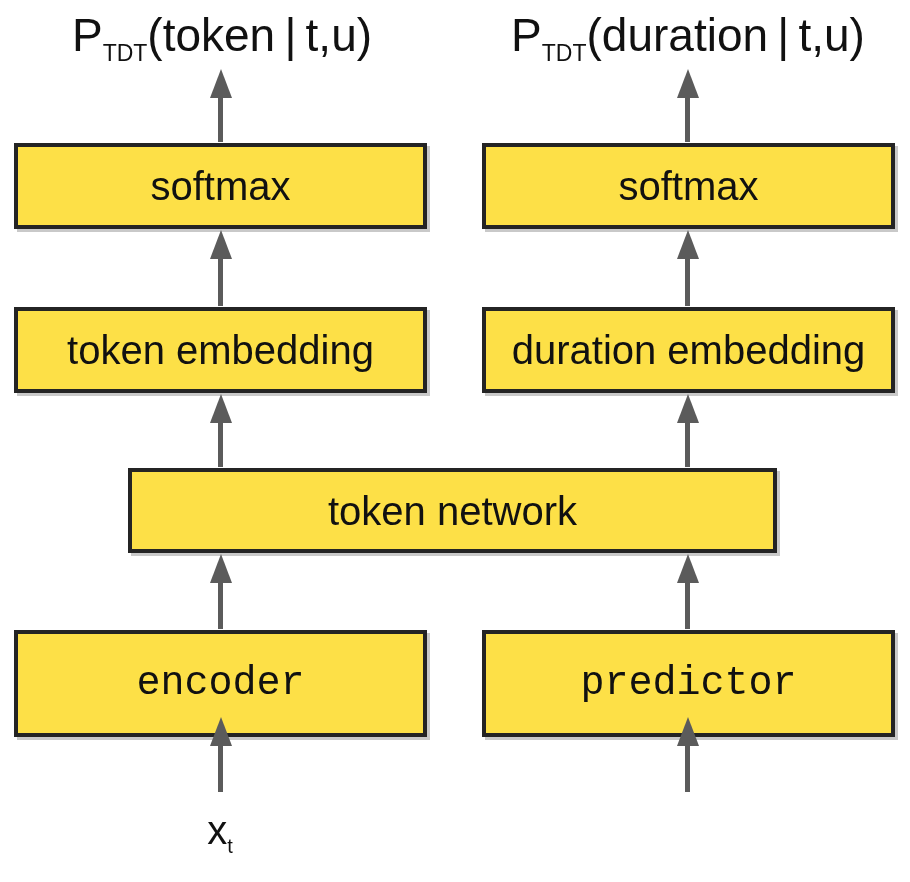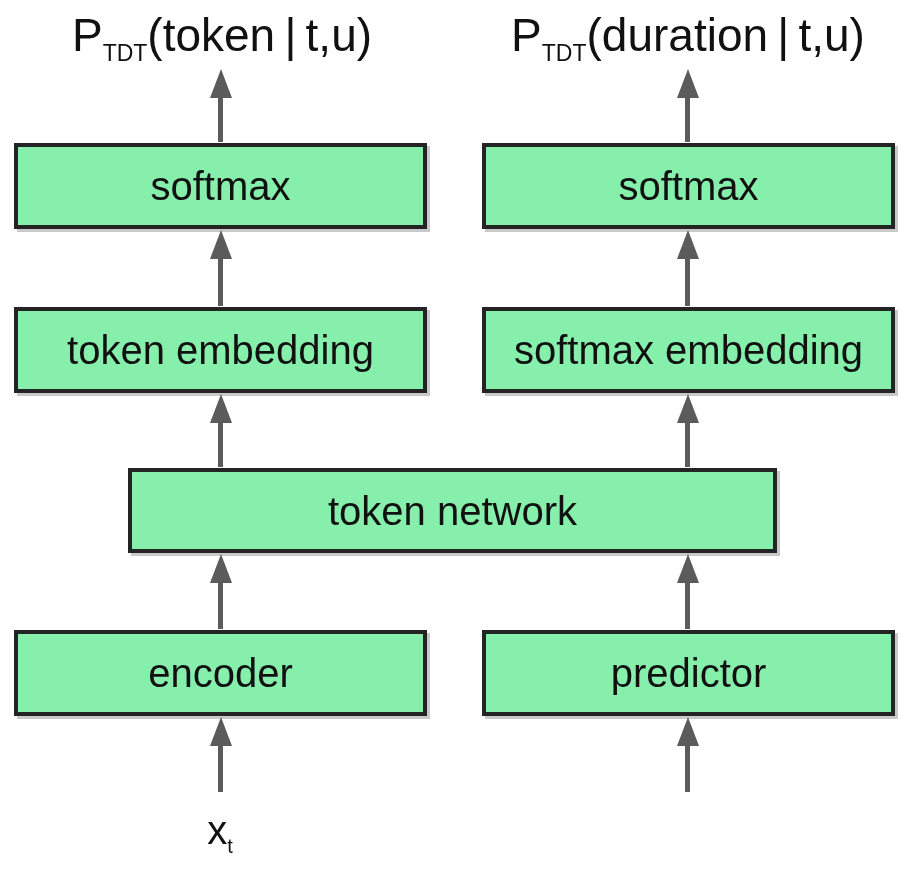--- a/index.html
+++ b/index.html
@@ -17,36 +17,36 @@
     position: relative;
     width: 910px;
     height: 882px;
     background: var(--bg);
     overflow: hidden;
   }
 
   
   .node {
     position: absolute;
-    background: #86efac;
+    background: #fde047;
     border: 4px solid var(--border);
     box-shadow: 3px 3px 0 var(--shadow);
     display: flex;
     align-items: center;
     justify-content: center;
     font-size: 40px;
     line-height: 1;
     color: var(--text);
     white-space: nowrap;
   }
   .col-left  { left: 14px;  width: 413px; }
   .col-right { left: 482px; width: 413px; }
   .row-softmax   { top: 143px; height: 86px; }
   .row-embedding { top: 307px; height: 86px; }
-  .row-bottom    { top: 630px; height: 86px; }
+  .row-bottom    { top: 630px; height: 107px; font-family: Liberation Mono, monospace; }
   .node-joint { left: 128px; top: 468px; width: 649px; height: 85px; }
 
   
   .formula {
     position: absolute;
     top: 6px;
     height: 66px;
     text-align: center;
     font-size: 46px;
     line-height: 58px;
@@ -103,21 +103,21 @@
     <span>softmax</span>
   </div>
   <div class="node col-right row-softmax">
     <span>softmax</span>
   </div>
 
   <div class="node col-left row-embedding">
     <span>token embedding</span>
   </div>
   <div class="node col-right row-embedding">
-    <span>softmax embedding</span>
+    <span>duration embedding</span>
   </div>
 
   <div class="node node-joint">
     <span>token network</span>
   </div>
 
   <div class="node col-left row-bottom">
     <span>encoder</span>
   </div>
   <div class="node col-right row-bottom">

